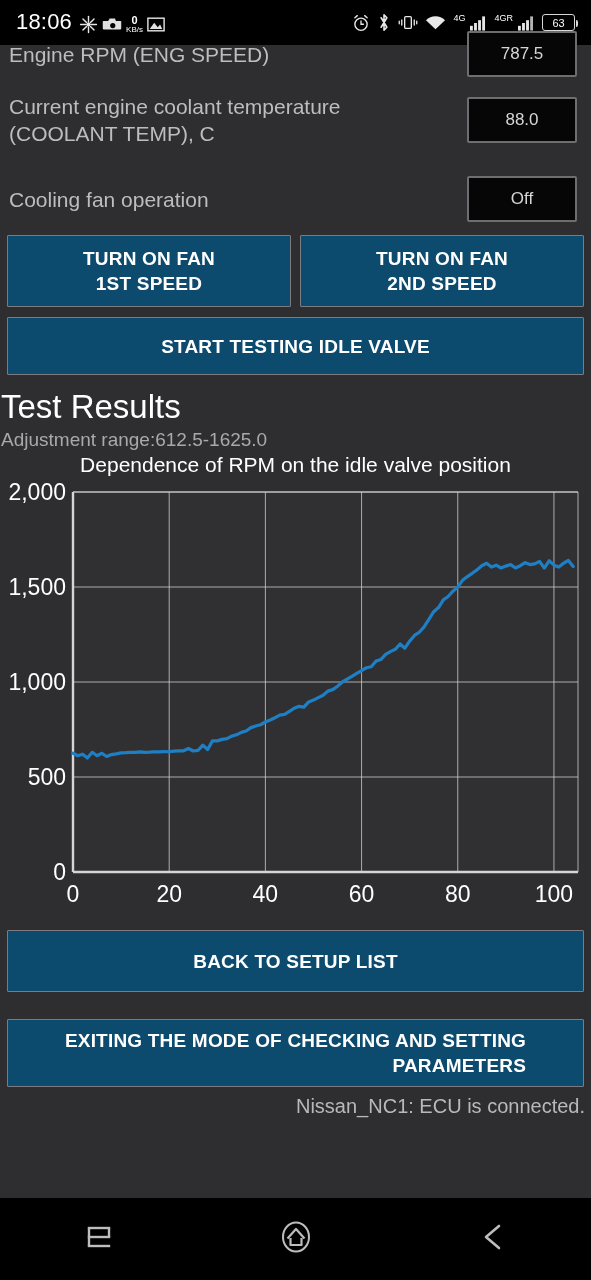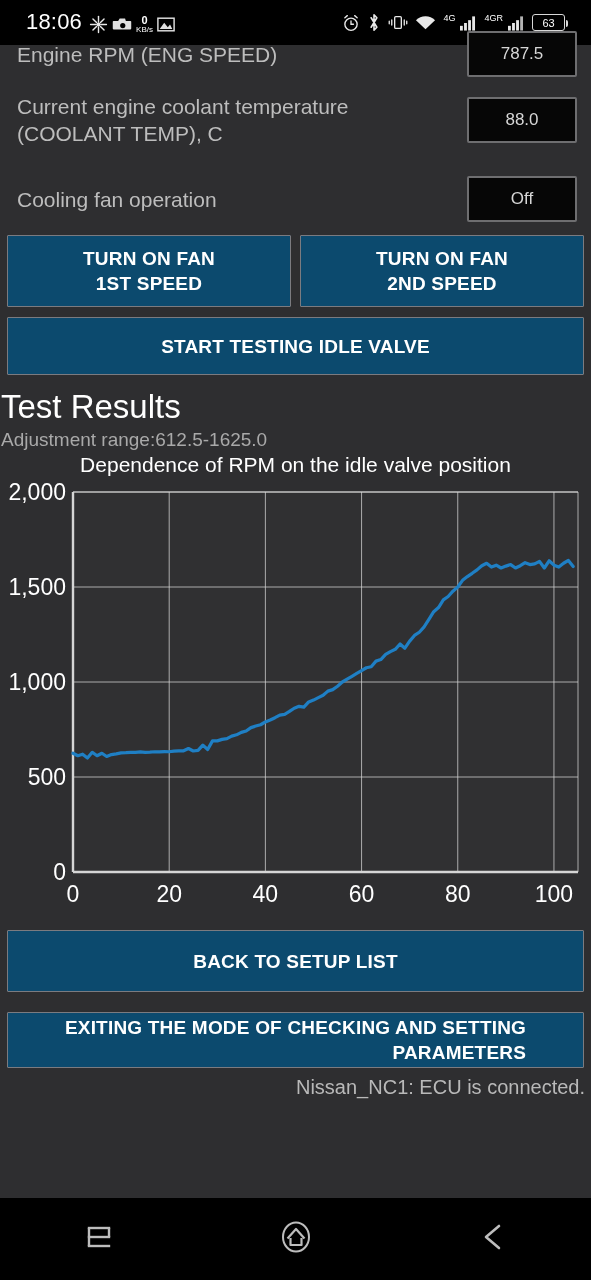--- a/index.html
+++ b/index.html
@@ -9,21 +9,21 @@
     font-family: "Liberation Sans", sans-serif;
     overflow: hidden;
   }
   #app { position: relative; width: 591px; height: 1280px; background: #2e2e30; }
 
   
   .statusbar {
     position: absolute; top: 0; left: 0; width: 591px; height: 45px;
     background: #000; color: #fff;
     display: flex; align-items: center; justify-content: space-between;
-    padding: 0 26px;
+    padding: 0 16px;
   }
   .sb-left { display: flex; align-items: flex-end; gap: 7px; }
   .sb-clock { font-size: 22px; letter-spacing: .2px; line-height: 1; position: relative; top: -1px;}
   .sb-icons-left { display: flex; align-items: center; gap: 4px; }
   .sb-right { display: flex; align-items: center; gap: 7px; justify-content: center; }
   .ico { display: inline-block; line-height: 1; }
   .ico svg { display: block; }
   .netspeed { display: flex; flex-direction: column; align-items: center; line-height: 1; }
   .netspeed .n { font-size: 11px; font-weight: bold; }
   .netspeed .u { font-size: 8px; }
@@ -35,21 +35,21 @@
   }
   .battery::after {
     content: ""; position: absolute; right: -4px; top: 5px;
     width: 2.5px; height: 7px; background: #d8d8d8; border-radius: 0 2px 2px 0;
   }
 
   
   .content { position: absolute; top: 45px; left: 0; width: 591px; }
   .param-row {
     display: flex; align-items: center; justify-content: space-between;
-    padding: 0 14px 0 16px; min-height: 62px;
+    padding: 0 14px 0 8px; min-height: 62px;
   }
   .param-label {
     color: #bdbdbd; font-size: 21px; line-height: 27px; padding-left: 1px;
     max-width: 430px;
   }
   .value-box {
     width: 110px; min-height: 46px; background: #060606;
     border: 2px solid #6e6e70; border-radius: 2px;
     display: flex; align-items: center; justify-content: center;
     color: #d6d6d6; font-size: 17px; flex: none;
@@ -246,21 +246,21 @@
           <text x="265.3809523809524" y="450" fill="#ffffff" font-size="23" font-family="&quot;Liberation Sans&quot;, sans-serif" text-anchor="middle">40</text>
           <text x="361.57142857142856" y="450" fill="#ffffff" font-size="23" font-family="&quot;Liberation Sans&quot;, sans-serif" text-anchor="middle">60</text>
           <text x="457.76190476190476" y="450" fill="#ffffff" font-size="23" font-family="&quot;Liberation Sans&quot;, sans-serif" text-anchor="middle">80</text>
           <text x="553.952380952381" y="450" fill="#ffffff" font-size="23" font-family="&quot;Liberation Sans&quot;, sans-serif" text-anchor="middle">100</text>
           <path d="M73.00 301.25 L77.81 303.72 L82.62 302.20 L87.43 306.00 L92.24 300.30 L97.05 303.72 L101.86 301.25 L106.67 304.48 L111.48 302.58 L116.29 301.82 L121.10 300.87 L125.90 300.68 L130.71 300.30 L135.52 300.30 L140.33 299.92 L145.14 300.30 L149.95 300.11 L154.76 299.73 L159.57 299.92 L164.38 299.54 L169.19 299.73 L174.00 299.16 L178.81 298.97 L183.62 298.78 L188.43 296.50 L193.24 298.97 L198.05 298.40 L202.86 293.08 L207.67 297.45 L212.48 288.90 L217.29 288.90 L222.10 287.38 L226.90 286.62 L231.71 284.15 L236.52 282.82 L241.33 280.35 L246.14 279.02 L250.95 275.60 L255.76 274.08 L260.57 272.75 L265.38 269.90 L270.19 268.00 L275.00 265.72 L279.81 263.06 L284.62 262.30 L289.43 259.45 L294.24 256.22 L299.05 254.32 L303.86 255.08 L308.67 249.95 L313.48 248.05 L318.29 245.58 L323.10 243.30 L327.90 239.12 L332.71 237.60 L337.52 234.18 L342.33 230.00 L347.14 227.15 L351.95 224.30 L356.76 221.45 L361.57 218.60 L366.38 215.75 L371.19 214.80 L376.00 209.10 L380.81 207.58 L385.62 202.45 L390.43 199.60 L395.24 197.32 L400.05 192.00 L404.86 196.18 L409.67 189.15 L414.48 183.45 L419.29 180.22 L424.10 174.90 L428.90 167.30 L433.71 159.70 L438.52 155.52 L443.33 147.92 L448.14 144.50 L452.95 139.18 L457.76 135.00 L462.57 128.35 L467.38 124.55 L472.19 121.32 L477.00 117.90 L481.81 113.72 L486.62 111.25 L491.43 115.05 L496.24 113.15 L501.05 116.00 L505.86 114.10 L510.67 112.58 L515.48 116.00 L520.29 113.72 L525.10 110.68 L529.90 112.58 L534.71 111.82 L539.52 109.35 L544.33 116.00 L549.14 108.78 L553.95 113.15 L558.76 115.05 L563.57 111.25 L568.38 108.40 L573.19 114.48" fill="none" stroke="#1f7fc4" stroke-width="3.2" stroke-linejoin="round" stroke-linecap="round"></path>
         </svg>
     </div>
 
     <div class="btn btn-wide" style="height:62px;margin-top:8px;">BACK TO SETUP LIST</div>
 
-    <div class="btn btn-wide" style="height:56px;margin-top:20px;">
+    <div class="btn btn-wide" style="height:68px;margin-top:27px;">
       <span>
         <span>EXITING THE MODE OF CHECKING AND SETTING</span><br>
         <span>PARAMETERS</span>
       </span>
     </div>
 
     <div class="status-line">Nissan_NC1: ECU is connected.</div>
   </div>
 
   <div class="navbar">

